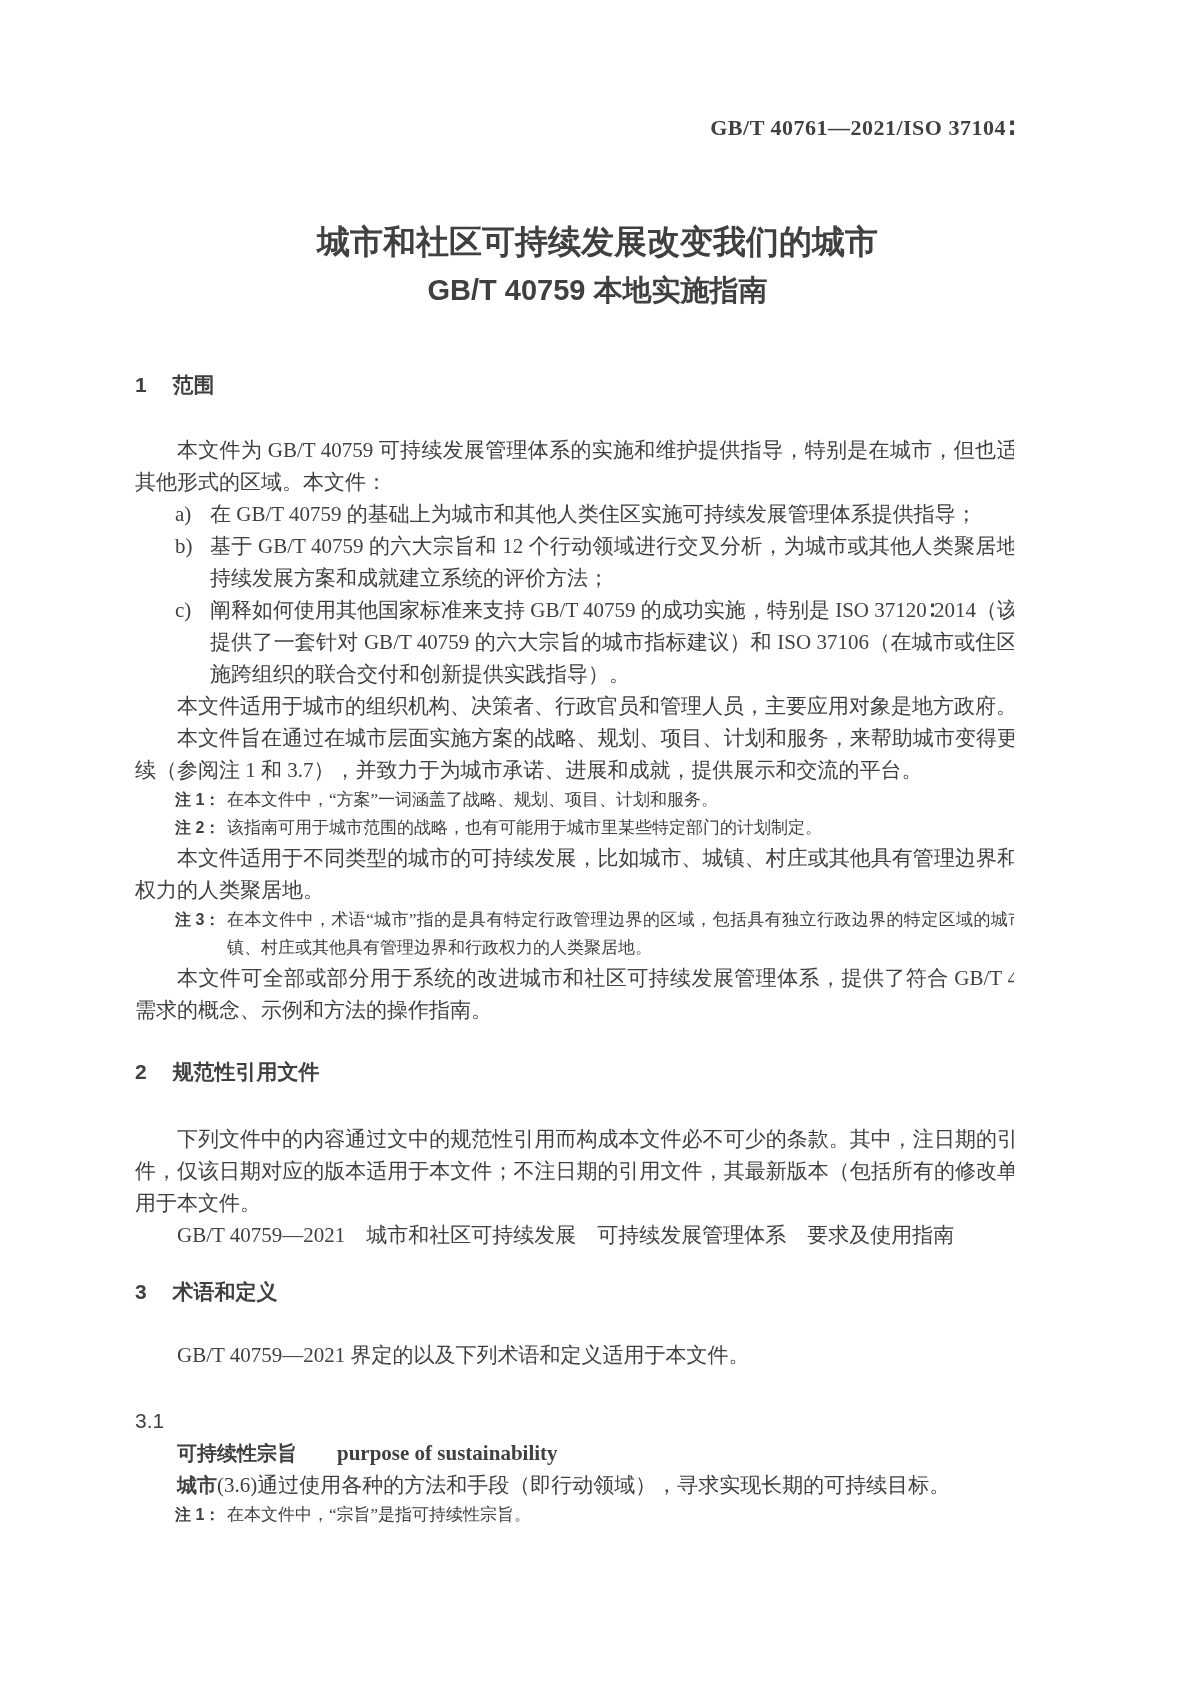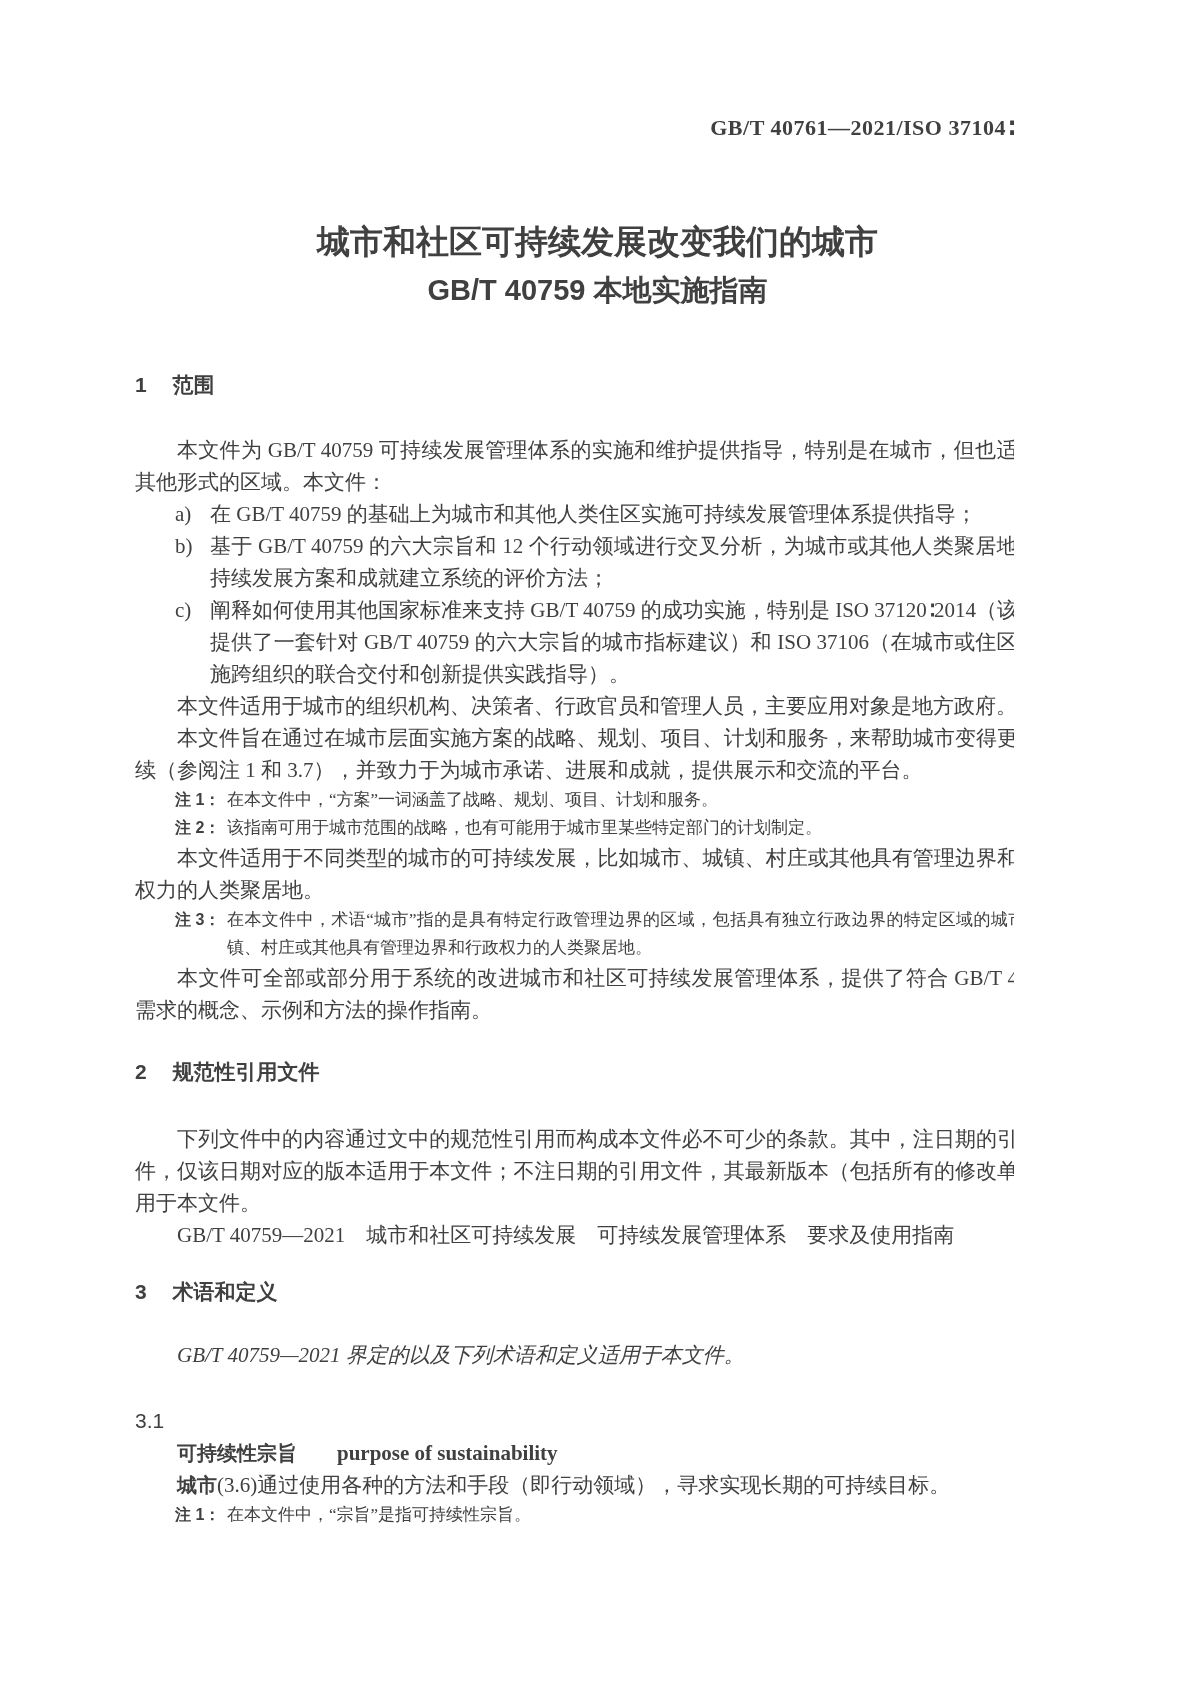--- a/index.html
+++ b/index.html
@@ -161,21 +161,21 @@
     </div>
 
     <p class="body indent" style="margin-top:39px;">下列文件中的内容通过文中的规范性引用而构成本文件必不可少的条款。其中，注日期的引用文件，仅该日期对应的版本适用于本文件；不注日期的引用文件，其最新版本（包括所有的修改单）适用于本文件。</p>
     <p class="body indent">GB/T 40759—2021　城市和社区可持续发展　可持续发展管理体系　要求及使用指南</p>
 
     <div class="sec-heading" id="heading-3">
       <span class="num">3</span>
       <span>术语和定义</span>
     </div>
 
-    <p class="body indent" style="margin-top:35px;font-style:italic;">GB/T 40759—2021 界定的以及下列术语和定义适用于本文件。</p>
+    <p class="body indent" style="margin-top:35px;">GB/T 40759—2021 界定的以及下列术语和定义适用于本文件。</p>
 
     <div class="clause-num">3.1</div>
 
     <div class="term-line">
       <span class="term-zh">可持续性宗旨</span>
       <span class="term-en">purpose of sustainability</span>
     </div>
 
     <p class="body definition"><span class="def-term">城市</span><span>(3.6)通过使用各种的方法和手段（即行动领域），寻求实现长期的可持续目标。</span></p>
 

